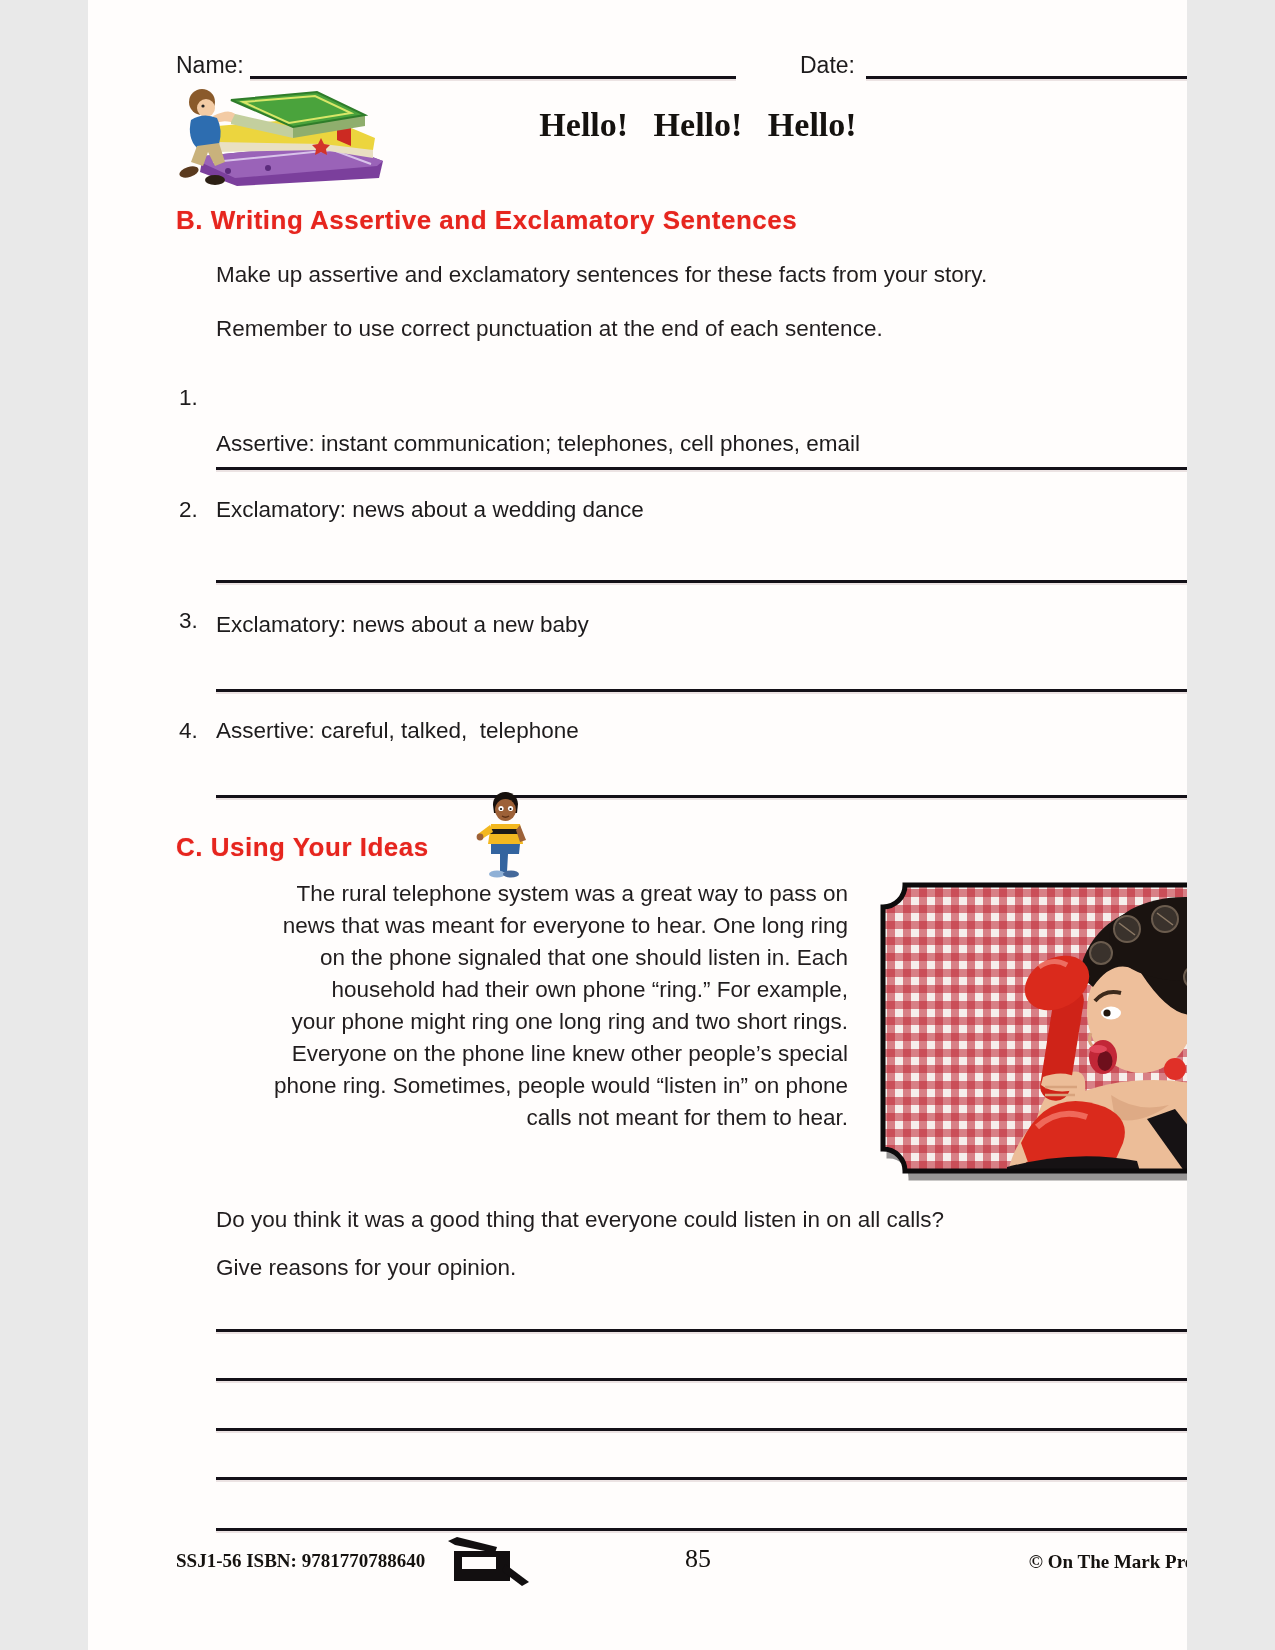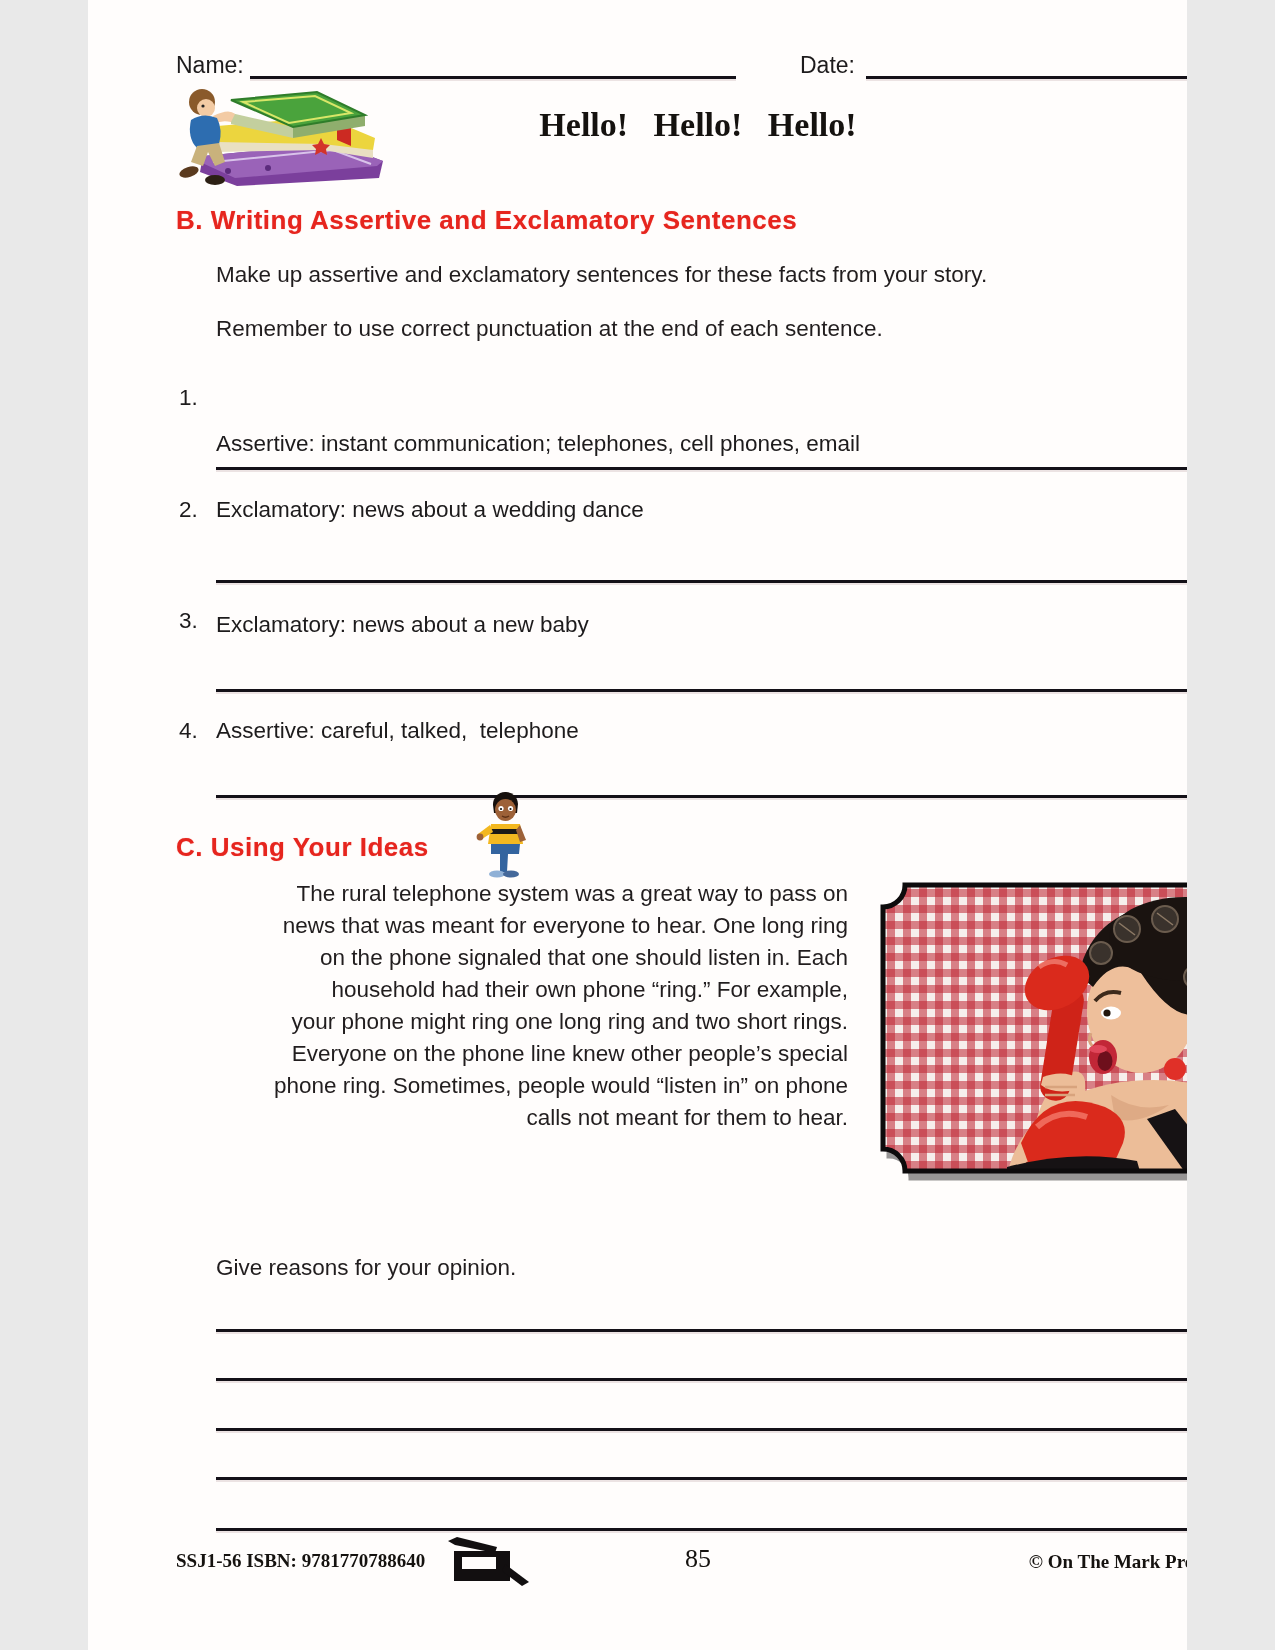--- a/index.html
+++ b/index.html
@@ -192,20 +192,21 @@
 
         <path d="M164,196 q20,-8 38,2 q-2,10 -12,12 q-18,2 -28,-6 Z" fill="#ecbd98"></path>
         <path d="M166,206 h32 M166,214 h30" stroke="#d8a37d" stroke-width="2.5"></path>
 
         <path d="M128,294 L128,286 Q196,268 258,280 L262,294 Z" fill="#161214"></path>
       </g>
       <path d="M26,4 L358,4 A22,22 0 0 0 380,26 L380,268 A22,22 0 0 0 358,290 L26,290 A22,22 0 0 0 4,268 L4,26 A22,22 0 0 0 26,4 Z" fill="none" stroke="#0d0b0c" stroke-width="5"></path>
     </svg>
   </div>
 
+  <div class="abs body-text" style="left:128px; top:1207px;">Do you think it was a good thing that everyone could listen in on all calls?</div>
   <div class="abs body-text" style="left:128px; top:1255px;text-align:right;">Give reasons for your opinion.</div>
 
   <div class="rule" style="left:128px; top:1329px; width:990px;"></div>
   <div class="rule" style="left:128px; top:1378px; width:990px;"></div>
   <div class="rule" style="left:128px; top:1428px; width:990px;"></div>
   <div class="rule" style="left:128px; top:1477px; width:990px;"></div>
   <div class="rule" style="left:128px; top:1528px; width:990px;"></div>
 
   <div class="abs footer-serif" style="left:88px; top:1550px;">SSJ1-56  ISBN: 9781770788640</div>
   <div class="abs" style="left:360px; top:1536px; width:84px; height:52px;">

